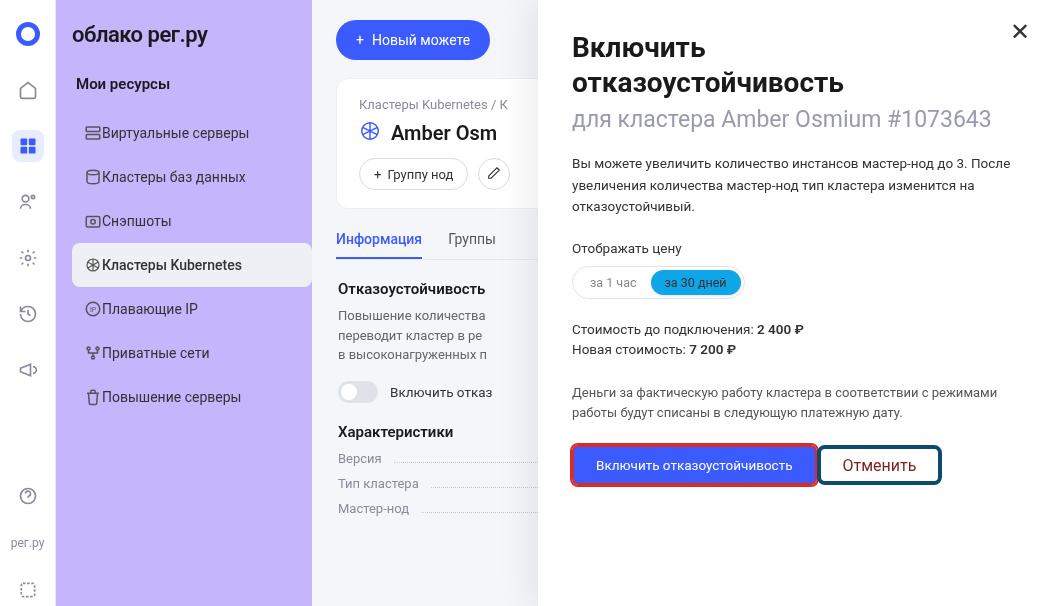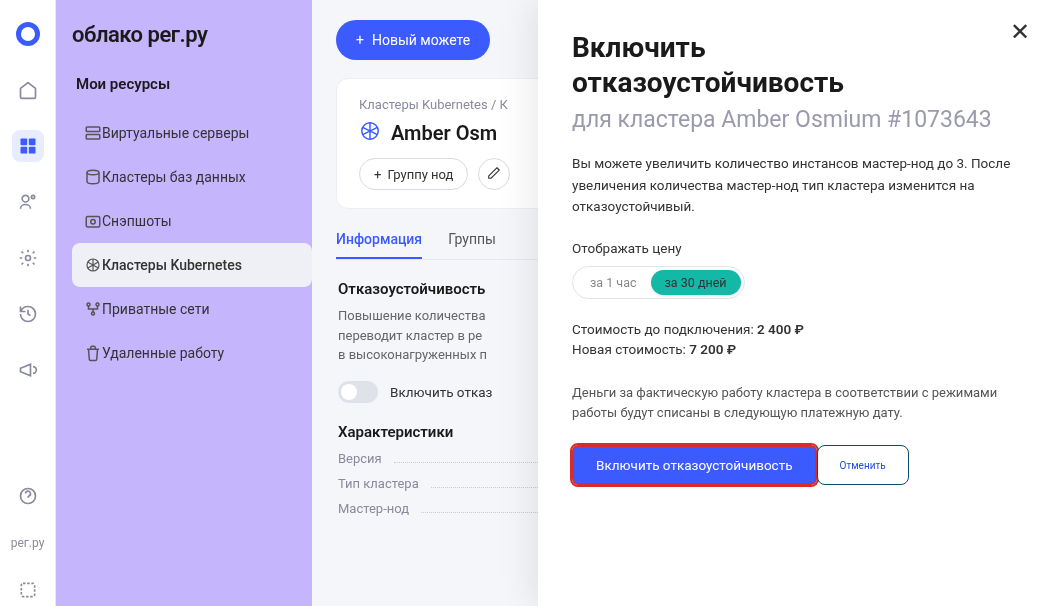--- a/index.html
+++ b/index.html
@@ -43,27 +43,27 @@
 .spec-row .dots{flex:1;border-bottom:1px dotted #c8cbd6;height:1px;margin:0 4px 3px}
 .overlay{position:absolute;inset:0;background:rgba(255,255,255,0)}
 .modal{position:absolute;right:0;top:0;bottom:0;width:510px;background:#fff;box-shadow:-8px 0 32px rgba(0,0,0,.08);padding:30px 34px}
 .modal-close{position:absolute;right:18px;top:18px;background:none;border:none;font-size:24px;color:#333;cursor:pointer}
 .modal h1{font-size:28px;font-weight:700;line-height:1.25;margin-bottom:4px}
 .modal-sub{font-size:23px;color:#9a9aad;margin:6px 0 20px}
 .modal-text{font-size:13.5px;color:#333;line-height:1.6;margin-bottom:22px}
 .price-label{font-size:13.5px;color:#333;margin-bottom:10px}
 .seg{display:inline-flex;border:1px solid #e1e3eb;border-radius:20px;padding:3px;margin-bottom:22px}
 .seg-opt{padding:5px 14px;font-size:12.5px;color:#888;border-radius:16px;cursor:pointer}
-.seg-opt.sel{background:#14b8a6;color:#333;box-shadow:0 1px 3px rgba(0,0,0,.12)}
+.seg-opt.sel{background:#0ea5e9;color:#333;box-shadow:0 1px 3px rgba(0,0,0,.12)}
 .cost-line{font-size:13.5px;color:#333;margin-bottom:4px}
 .cost-line b{font-weight:600}
 .note{font-size:13px;color:#555;line-height:1.55;margin-top:26px;margin-bottom:22px}
 .modal-actions{display:flex;gap:0}
 .btn-primary{background:#3b5bff;color:#fff;border:2px solid #d82b2b;outline:2px solid #d82b2b;border-radius:6px;height:40px;padding:0 22px;font-size:13.5px;cursor:pointer}
-.btn-sec{background:#fff;color:#1d4ed8;border:1px solid #0c4a6e;border-radius:8px;height:40px;padding:0 22px;font-size:10px;cursor:pointer}
+.btn-sec{background:#fff;color:#7f1d1d;border:4px solid #0c4a6e;border-radius:8px;height:40px;padding:0 22px;font-size:16px;cursor:pointer}
 </style>
 </head>
 <body>
 
 <div class="app">
   <div class="rail">
     <div class="rail-item">
         <div class="brand-logo" style="width:24px;height:24px;border-width:5px"></div>
       </div>
     <div class="rail-item">
@@ -147,32 +147,39 @@
         </div>
       <div class="nav-item active">
           <svg viewBox="0 0 24 24" fill="none" stroke="currentColor" stroke-width="1.6">
             <circle cx="12" cy="12" r="8"></circle>
             <path d="M12 4v16M5 8l14 8M5 16l14-8"></path>
           </svg>
           <span>Кластеры Kubernetes</span>
         </div>
       <div class="nav-item">
           <svg viewBox="0 0 24 24" fill="none" stroke="currentColor" stroke-width="2">
+            <circle cx="12" cy="12" r="9"></circle>
+            <text x="12" y="16" font-size="9" text-anchor="middle" fill="currentColor" stroke="none">IP</text>
+          </svg>
+          <span>Плавающие IP</span>
+        </div>
+      <div class="nav-item">
+          <svg viewBox="0 0 24 24" fill="none" stroke="currentColor" stroke-width="2">
             <circle cx="6" cy="6" r="2"></circle>
             <circle cx="18" cy="6" r="2"></circle>
             <circle cx="12" cy="18" r="2"></circle>
             <path d="M6 8v4h12V8M12 12v4"></path>
           </svg>
           <span>Приватные сети</span>
         </div>
       <div class="nav-item">
           <svg viewBox="0 0 24 24" fill="none" stroke="currentColor" stroke-width="2">
             <path d="M4 7h16M9 7V5a2 2 0 012-2h2a2 2 0 012 2v2M6 7l1 13a2 2 0 002 2h6a2 2 0 002-2l1-13"></path>
           </svg>
-          <span>Удаленные работу</span>
+          <span>Повышение серверы</span>
         </div>
     </div>
   </div>
 
   <div class="main">
     <button class="new-btn">
         <span>+</span>
         <span>Новый можете</span>
       </button>
 

